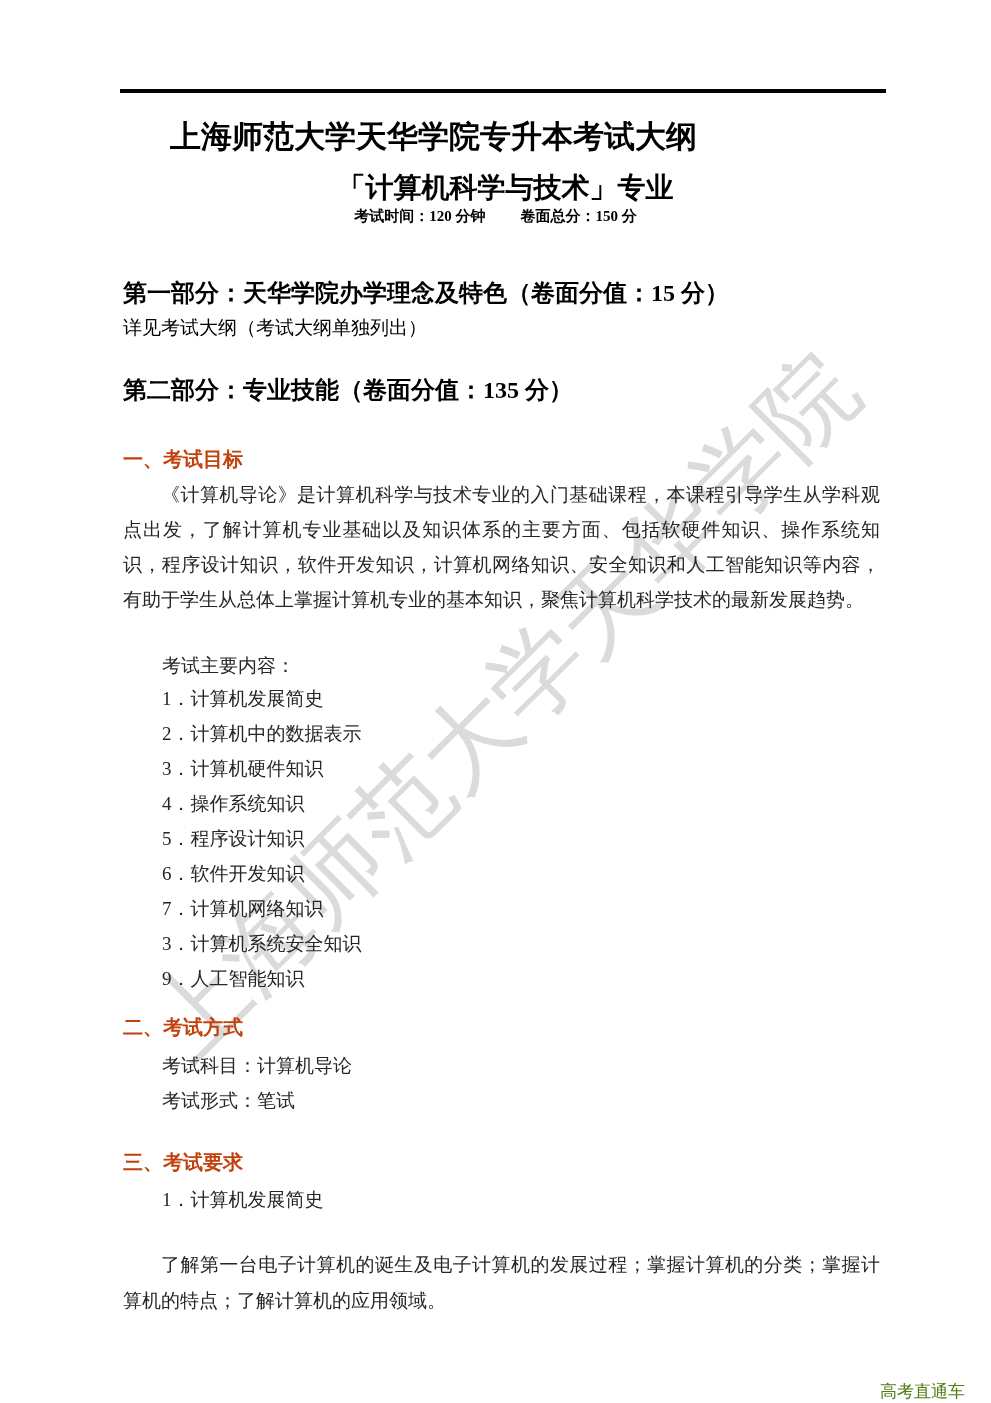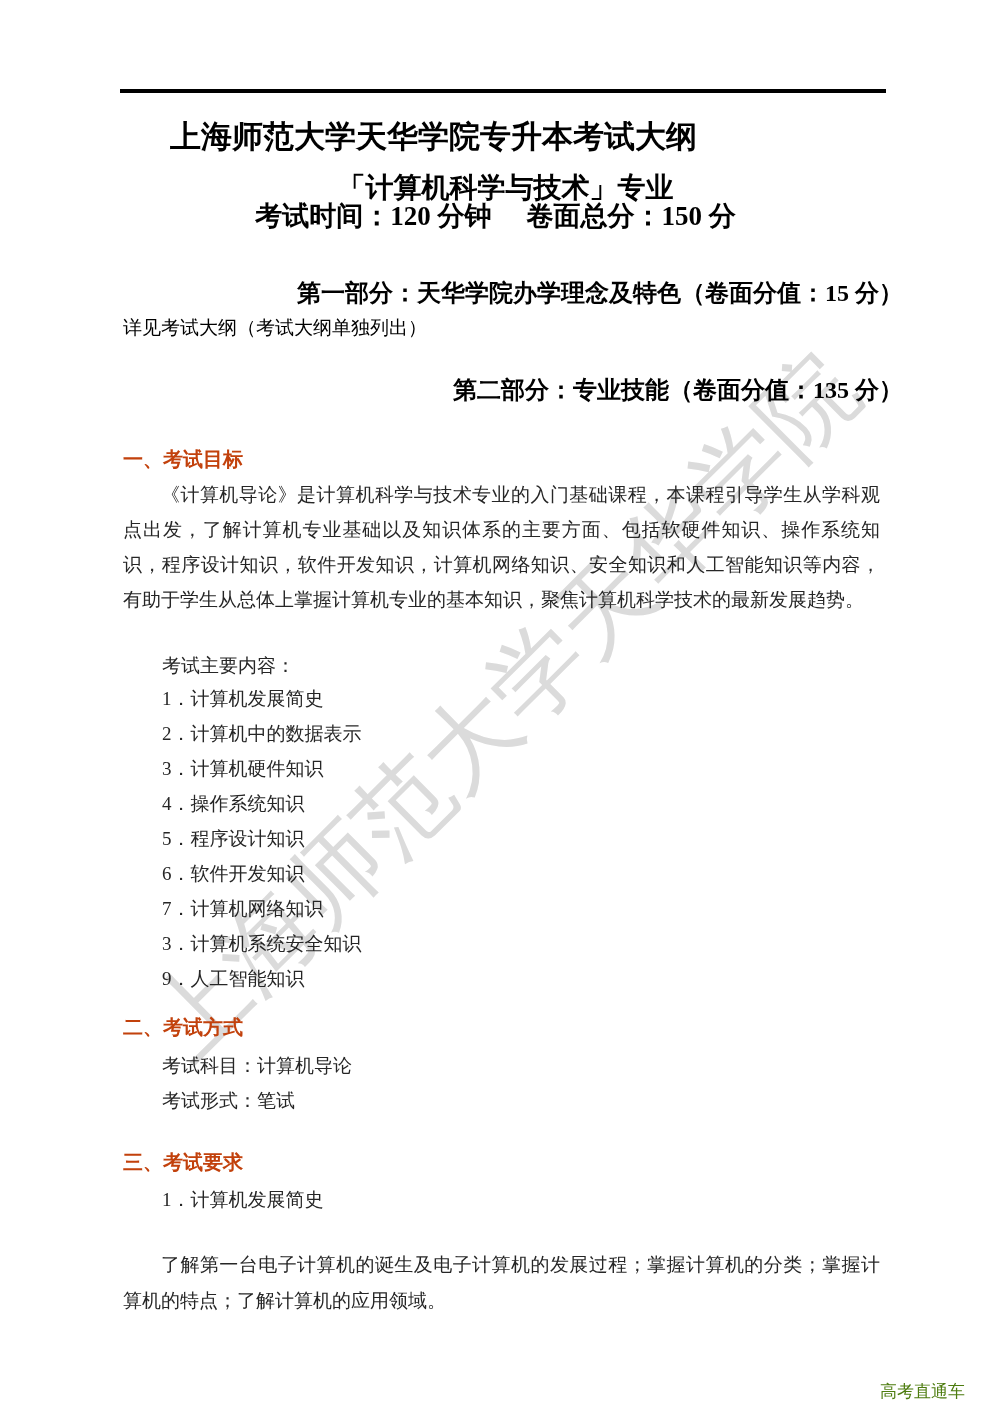--- a/index.html
+++ b/index.html
@@ -64,35 +64,34 @@
     color: #000000;
     margin: 10px;
   }
   .info-line {
     left: 0;
     top: 201px;
     width: 991px;
     display: flex;
     justify-content: center;
     gap: 35px;
-    font-size: 27px;
+    font-size: 15px;
     line-height: 30px;
     font-weight: bold;
     color: #000000;
   }
 
   .part-heading {
     left: 123px;
     width: 780px;
     font-size: 24px;
     line-height: 34px;
     font-weight: bold;
     color: #000000;
     margin: 0;
-    text-align: right;
   }
   .part1 { top: 276px; }
   .part-note {
     left: 123px;
     top: 313px;
     width: 756px;
     font-size: 19px;
     line-height: 30px;
     font-weight: normal;
     color: #000000;

